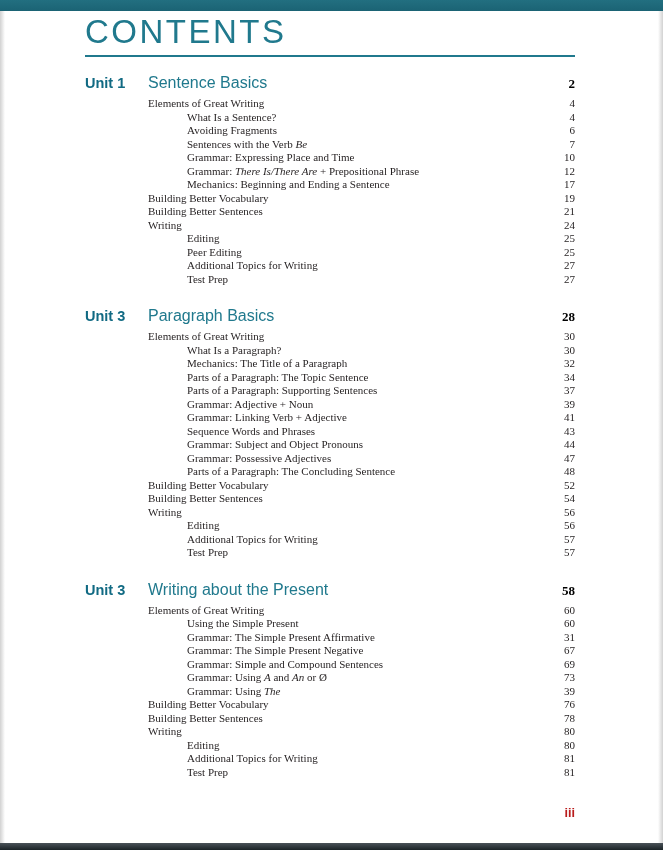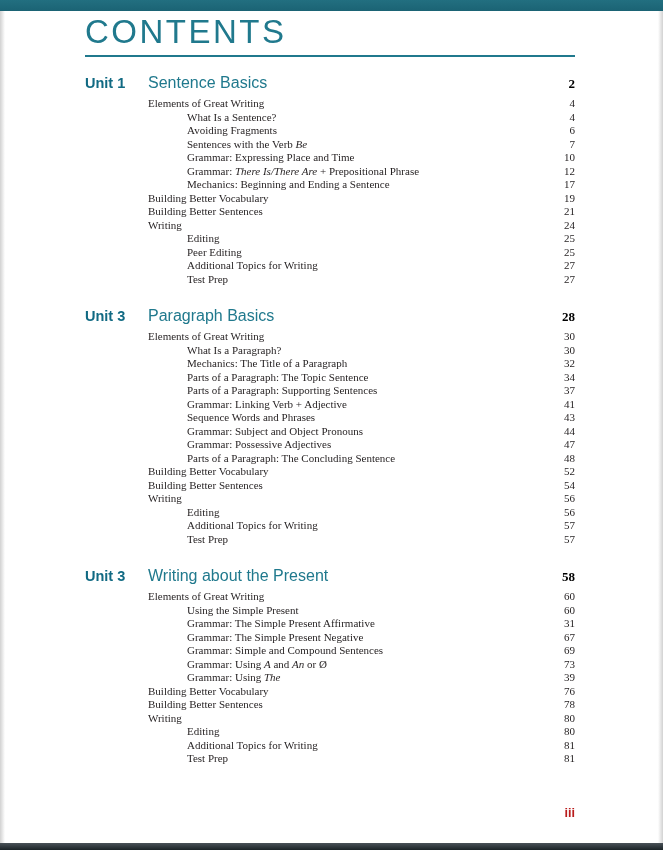--- a/index.html
+++ b/index.html
@@ -246,20 +246,24 @@
   <div class="toc-row indent-1">
     <span class="t"><span>Parts of a Paragraph: The Topic Sentence</span></span>
     <span class="p">34</span>
   </div>
 
   <div class="toc-row indent-1">
     <span class="t"><span>Parts of a Paragraph: Supporting Sentences</span></span>
     <span class="p">37</span>
   </div>
 
+  <div class="toc-row indent-1">
+    <span class="t"><span>Grammar: Adjective + Noun</span></span>
+    <span class="p">39</span>
+  </div>
 
   <div class="toc-row indent-1">
     <span class="t"><span>Grammar: Linking Verb + Adjective</span></span>
     <span class="p">41</span>
   </div>
 
   <div class="toc-row indent-1">
     <span class="t"><span>Sequence Words and Phrases</span></span>
     <span class="p">43</span>
   </div>

